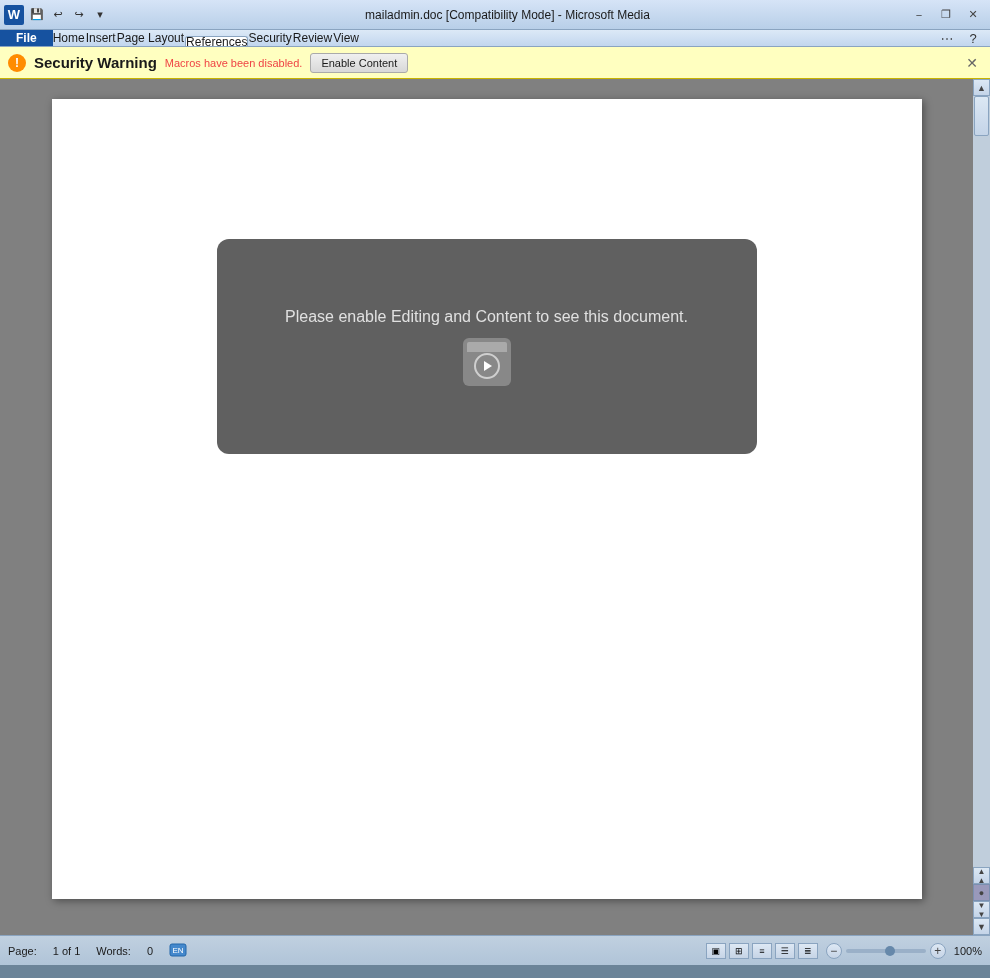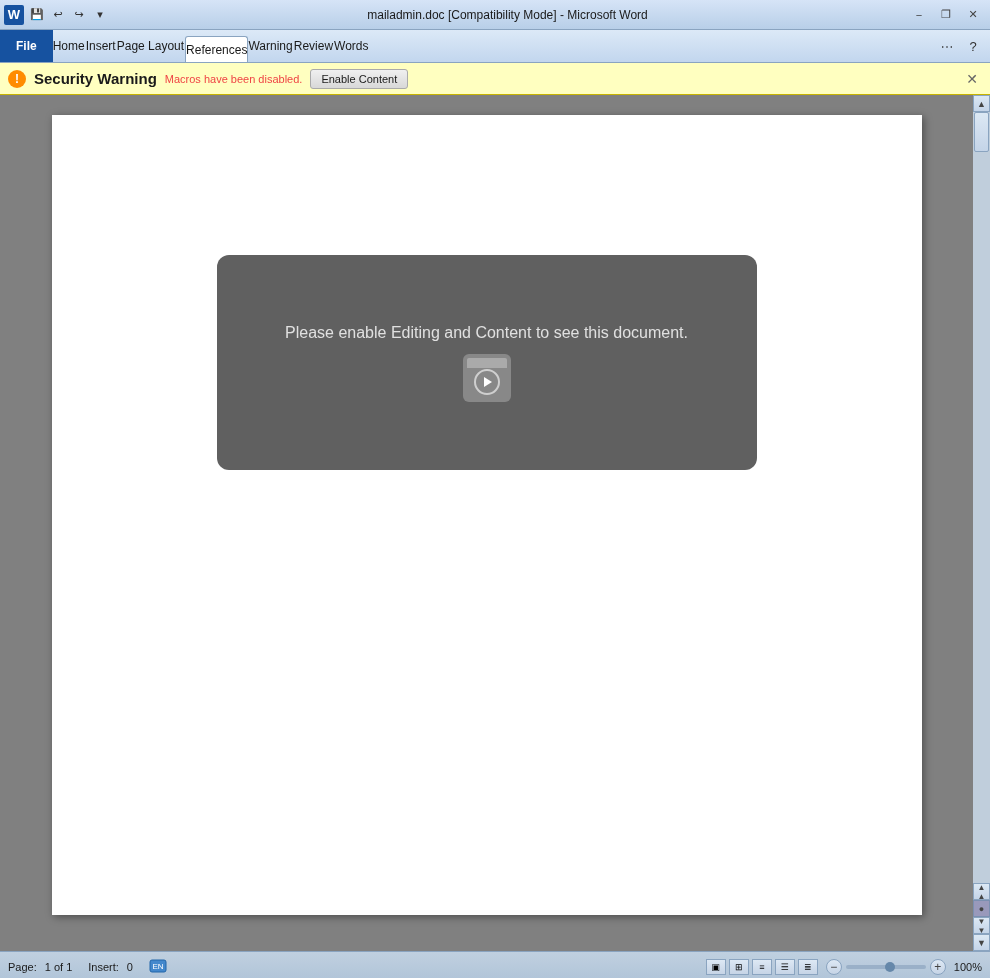--- a/index.html
+++ b/index.html
@@ -81,21 +81,21 @@
     
     .ribbon {
       background: linear-gradient(to bottom, #dce9f7, #c2d6ee);
       border-bottom: 1px solid #8aa4c0;
     }
 
     
     .ribbon-tabs {
       display: flex;
       align-items: stretch;
-      height: 32px;
+      height: 16px;
     }
     .file-tab {
       background: #1652a0;
       color: white;
       padding: 0 16px;
       font-size: 12px;
       display: flex;
       align-items: center;
       cursor: pointer;
       font-weight: bold;
@@ -321,21 +321,21 @@
       display: flex;
       align-items: center;
       padding: 0 8px;
       gap: 16px;
     }
     .status-item {
       font-size: 11px;
       color: #1a1a1a;
       display: flex;
       align-items: center;
-      gap: 8px;
+      gap: 16px;
     }
     .status-right {
       margin-left: auto;
       display: flex;
       align-items: center;
       gap: 8px;
     }
     .zoom-slider {
       display: flex;
       align-items: center;
@@ -395,38 +395,38 @@
     <div class="word-icon">
       <span>W</span>
     </div>
     <div class="quick-access">
       <div class="qa-btn">💾</div>
       <div class="qa-btn">↩</div>
       <div class="qa-btn">↪</div>
       <div class="qa-btn">▾</div>
     </div>
   </div>
-  <div class="title-text">mailadmin.doc [Compatibility Mode] - Microsoft Word</div>
+  <div class="title-text">mailadmin.doc [Compatibility Mode] - Microsoft Media</div>
   <div class="title-bar-controls">
     <button class="ctrl-btn">−</button>
     <button class="ctrl-btn">❐</button>
     <button class="ctrl-btn close">✕</button>
   </div>
 </div>
 
 <div class="ribbon">
   <div class="ribbon-tabs">
     <div class="file-tab">File</div>
     <div class="ribbon-tab">Home</div>
     <div class="ribbon-tab">Insert</div>
     <div class="ribbon-tab">Page Layout</div>
     <div class="ribbon-tab active">References</div>
-    <div class="ribbon-tab">Warning</div>
+    <div class="ribbon-tab">Security</div>
     <div class="ribbon-tab">Review</div>
-    <div class="ribbon-tab">Words</div>
+    <div class="ribbon-tab">View</div>
     <div class="ribbon-right-icons">
       <div class="ribbon-icon-btn">⋯</div>
       <div class="ribbon-icon-btn">?</div>
     </div>
   </div>
 </div>
 
 <div class="security-bar">
   <div class="security-icon">
     <span>!</span>
@@ -468,21 +468,21 @@
     </div>
   </div>
 </div>
 
 <div class="status-bar">
   <div class="status-item">
     <span>Page:</span>
     <span>1 of 1</span>
   </div>
   <div class="status-item">
-    <span>Insert:</span>
+    <span>Words:</span>
     <span>0</span>
   </div>
   <div class="status-item">
     <svg width="18" height="16">
       <rect x="1" y="1" width="16" height="12" rx="2" fill="#4488cc" stroke="#2266aa" stroke-width="1"></rect>
       <text x="9" y="10" font-size="8" fill="white" text-anchor="middle" font-family="Arial">EN</text>
     </svg>
   </div>
   <div class="status-right">
     <div class="view-icons">

